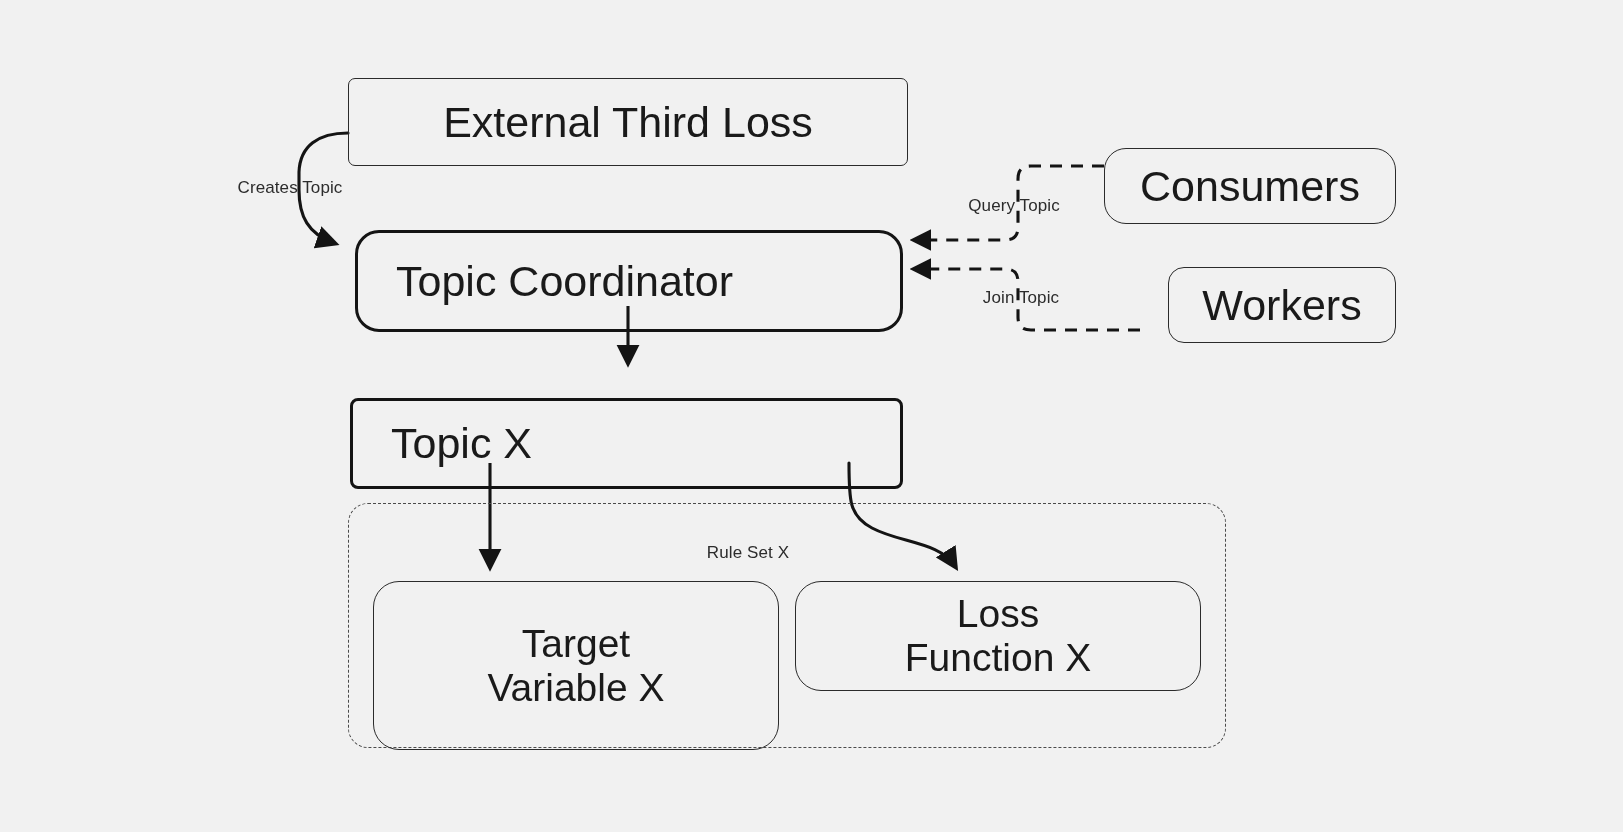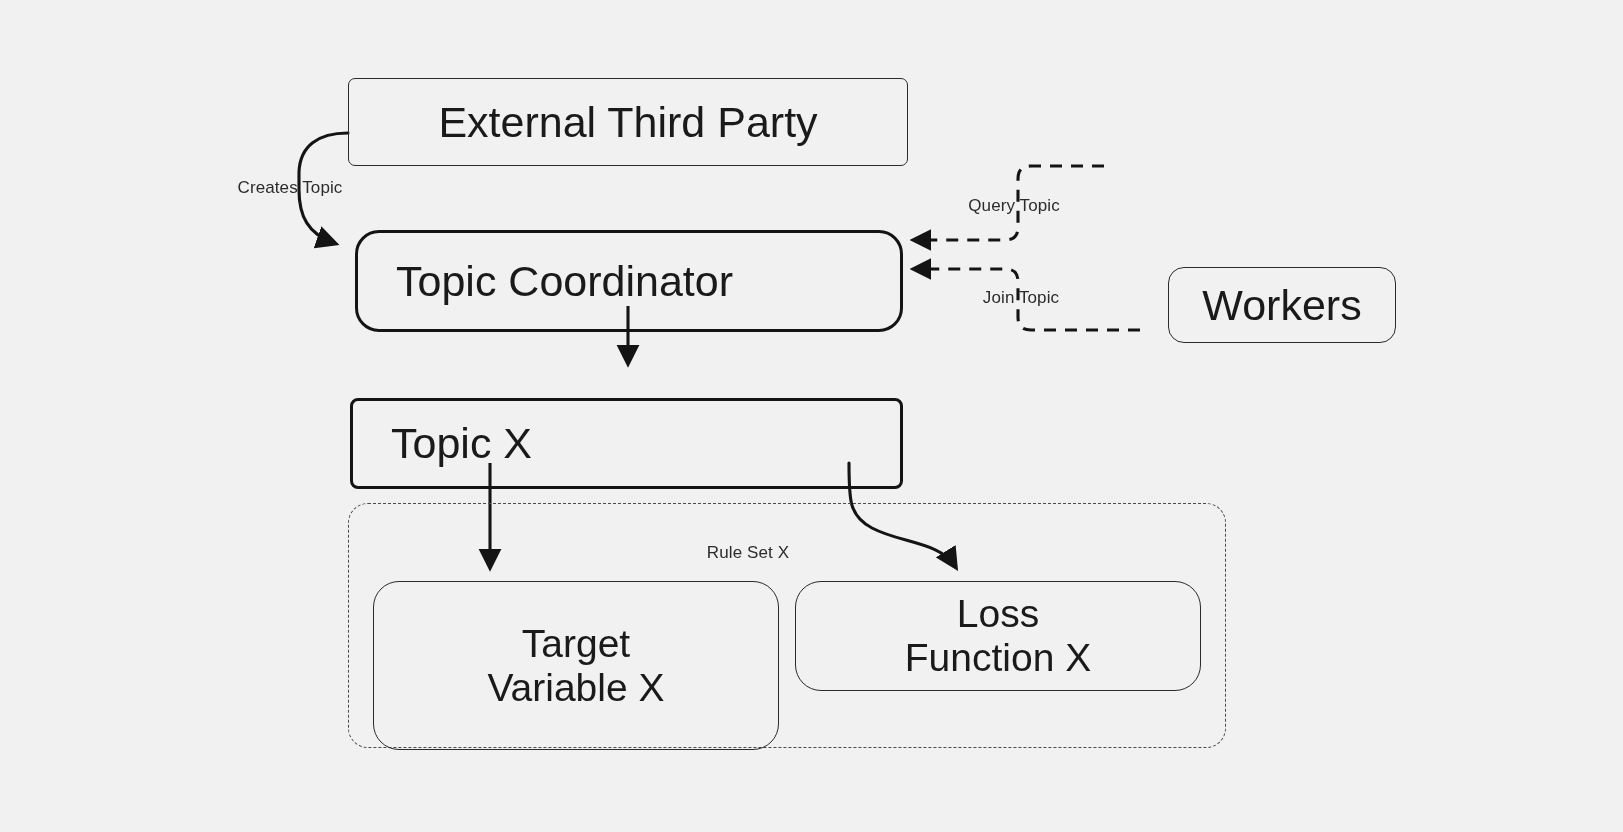--- a/index.html
+++ b/index.html
@@ -101,27 +101,30 @@
     <path d="M 628 306 L 628 362" fill="none" stroke="#141414" stroke-width="3.1" marker-end="url(#arrow-solid)"></path>
 
     <path d="M 490 463 L 490 566" fill="none" stroke="#141414" stroke-width="3.1" marker-end="url(#arrow-solid)"></path>
 
     <path d="M 849 463
              C 849 500, 849 516, 872 528
              C 900 543, 940 542, 955 566" fill="none" stroke="#141414" stroke-width="3.1" stroke-linecap="round" marker-end="url(#arrow-solid)"></path>
   </svg>
 
   <div class="node node-thin align-center" style="left:348px; top:78px; width:560px; height:88px; border-radius:7px; font-size:43px;">
-    <span>External Third Party</span>
+    <span>External Third Loss</span>
   </div>
 
   <div class="node node-thick align-left" style="left:355px; top:204px; width:548px; height:102px; border-radius:24px; font-size:43px;">
     <span>Topic Coordinator</span>
   </div>
 
+  <div class="node node-thin align-center" style="left:1104px; top:148px; width:292px; height:76px; border-radius:22px; font-size:43px;">
+    <span>Consumers</span>
+  </div>
 
   <div class="node node-thin align-center" style="left:1168px; top:267px; width:228px; height:76px; border-radius:16px; font-size:43px;">
     <span>Workers</span>
   </div>
 
   <div class="node node-thick align-left" style="left:350px; top:372px; width:553px; height:91px; border-radius:8px; font-size:43px;">
     <span>Topic X</span>
   </div>
 
   <div class="group-box" style="left:348px; top:503px; width:878px; height:245px;"></div>

